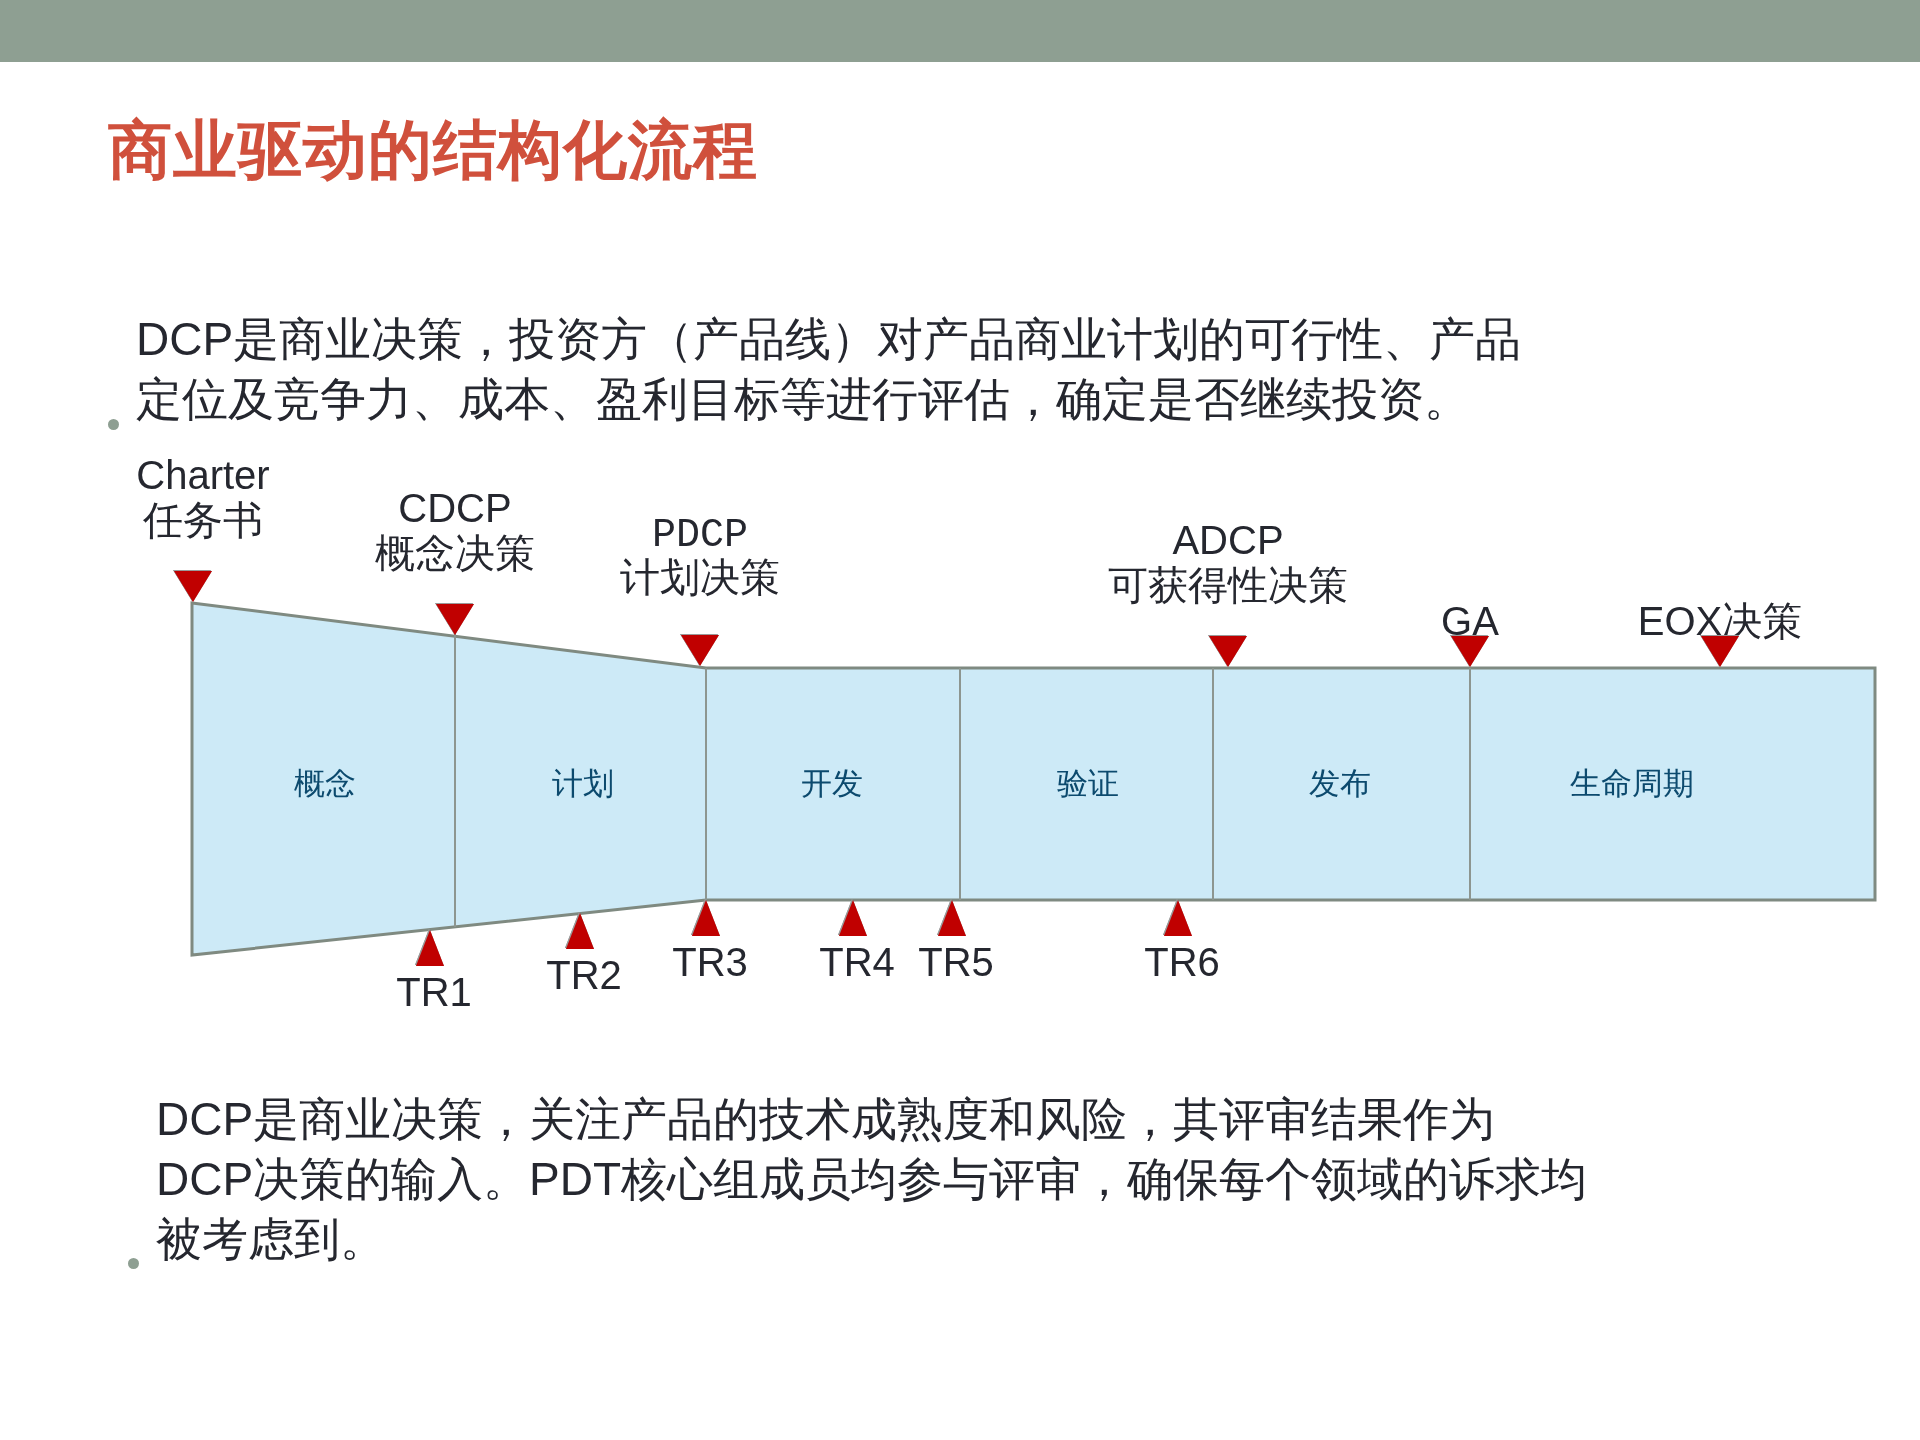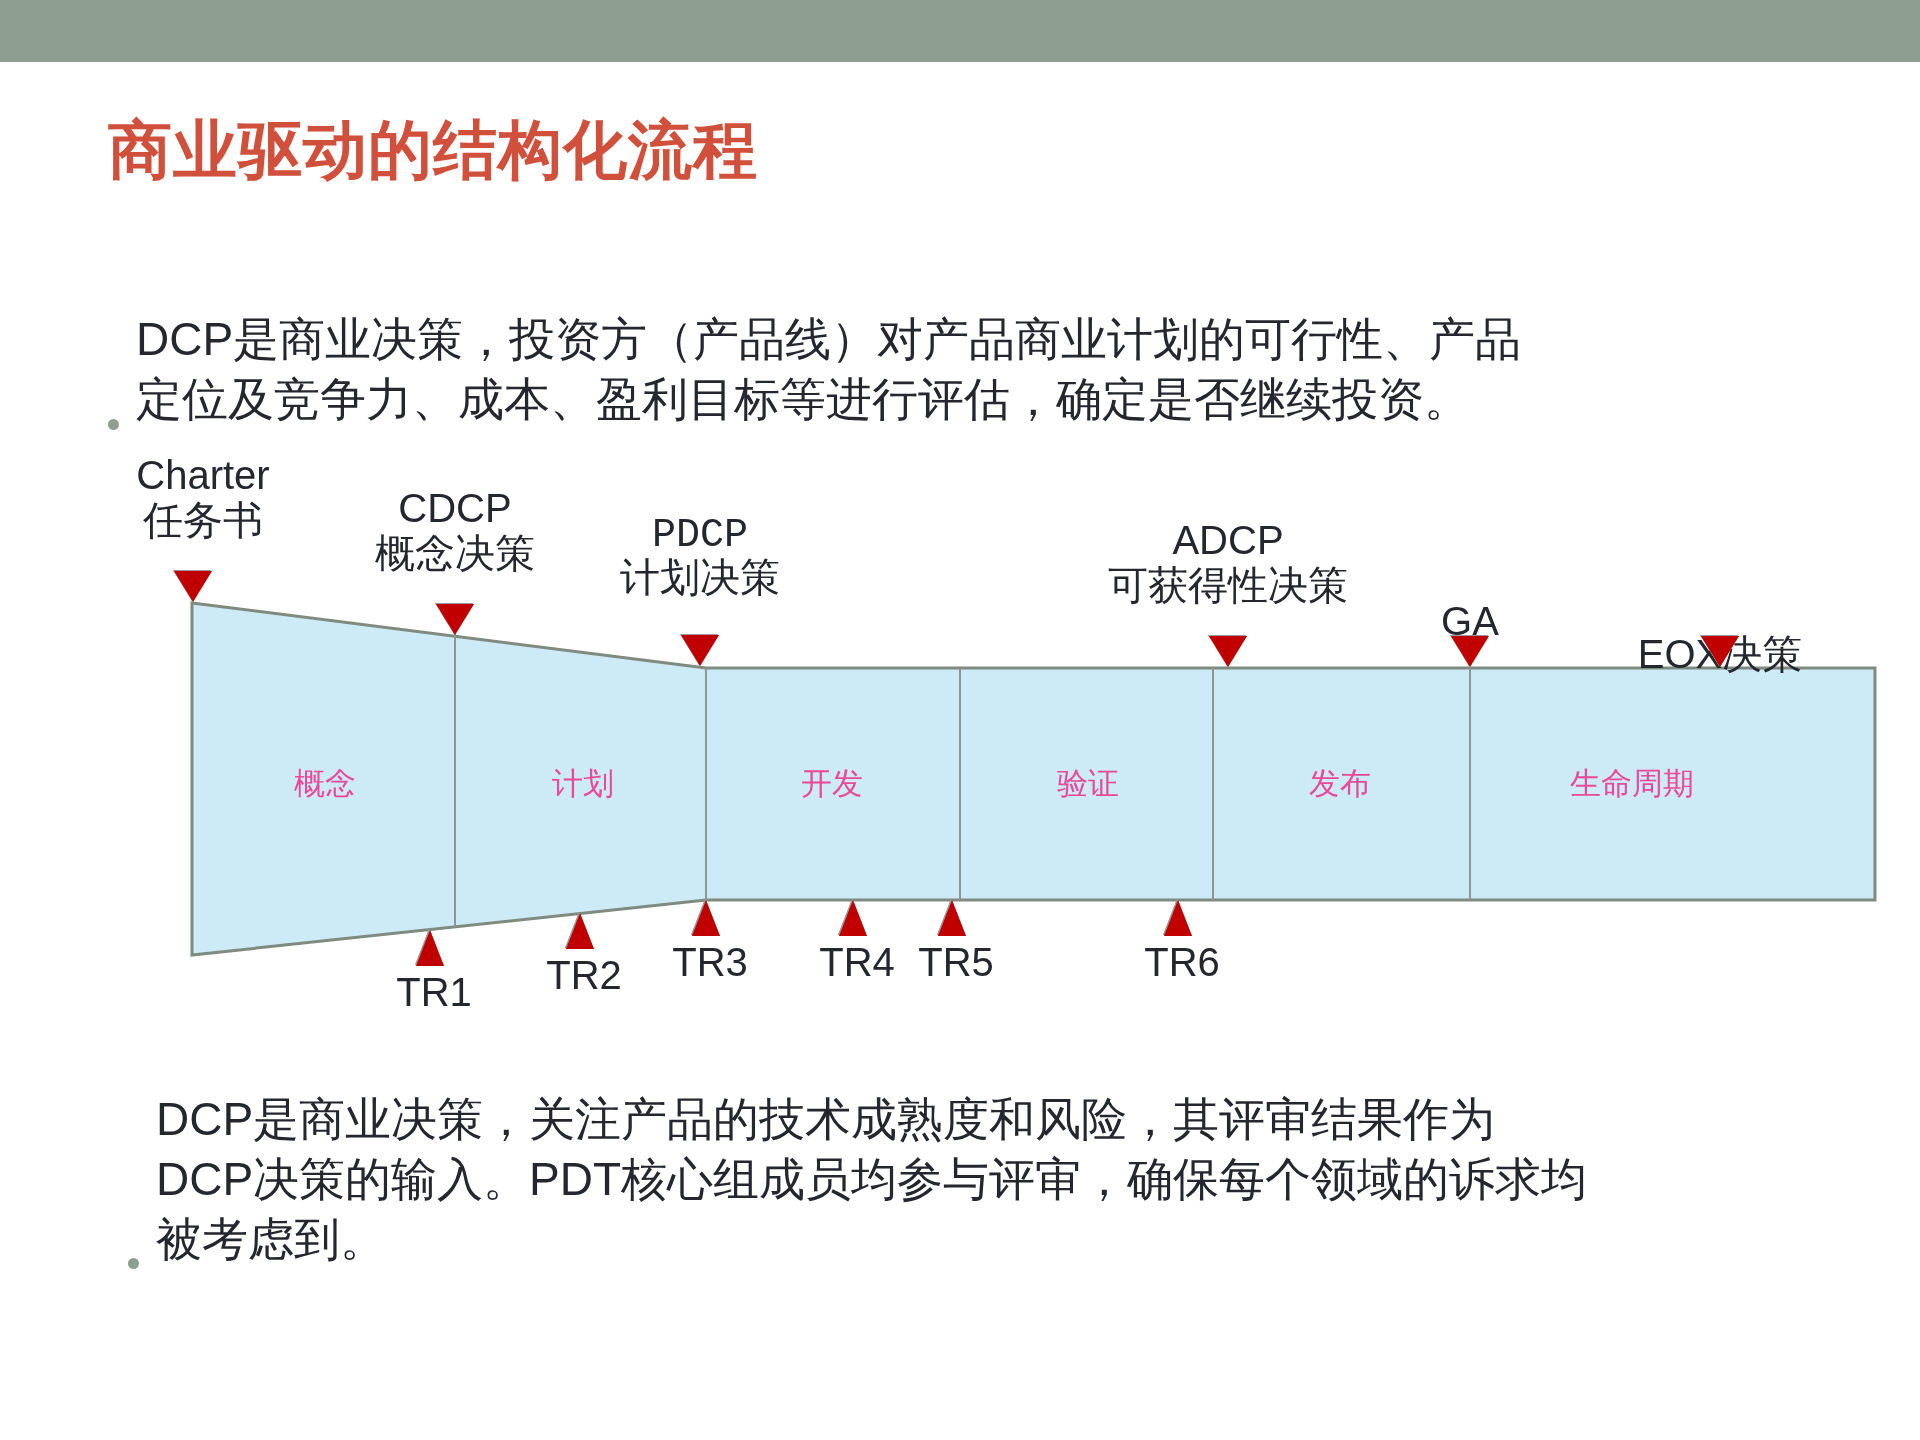--- a/index.html
+++ b/index.html
@@ -77,21 +77,21 @@
     font-size:40px;line-height:1.12;
     color:#25272f;
     white-space:pre-line;
     transform:translateX(-50%);
   }
 
   .phase-label{
     position:absolute;
     text-align:center;
     font-size:31px;
-    color:#ec4899;
+    color:#0c4a6e;
     transform:translate(-50%,-50%);
     white-space:nowrap;
   }
 
   .tr-label{
     position:absolute;
     font-size:40px;
     color:#25272f;
     transform:translateX(-50%);
     white-space:nowrap;
@@ -135,21 +135,21 @@
 概念决策</div>
         <div class="marker down" style="left: 436px; top: 59.2588px;"></div>
         <div class="dcp-label" style="left: 700px; top: -31px; font-family: Liberation Mono, monospace;">PDCP
 计划决策</div>
         <div class="marker down" style="left: 681px; top: 90.2412px;"></div>
         <div class="dcp-label" style="left: 1228px; top: -47px; margin-top: 20px;">ADCP
 可获得性决策</div>
         <div class="marker down" style="left: 1209px; top: 91px;"></div>
         <div class="dcp-label" style="left: 1470px; top: 54px;">GA</div>
         <div class="marker down" style="left: 1451px; top: 91px;"></div>
-        <div class="dcp-label" style="left: 1720px; top: 54px; margin-top: 33px;">EOX决策</div>
+        <div class="dcp-label" style="left: 1720px; top: 54px;">EOX决策</div>
         <div class="marker down" style="left: 1701px; top: 91px;"></div>
       </div>
 
     <div id="phase-layer">
         <div class="phase-label" style="left: 325px; top: 239px;">概念</div>
         <div class="phase-label" style="left: 583px; top: 239px;">计划</div>
         <div class="phase-label" style="left: 832px; top: 239px;">开发</div>
         <div class="phase-label" style="left: 1088px; top: 239px;">验证</div>
         <div class="phase-label" style="left: 1340px; top: 239px;">发布</div>
         <div class="phase-label" style="left: 1632px; top: 239px;">生命周期</div>

